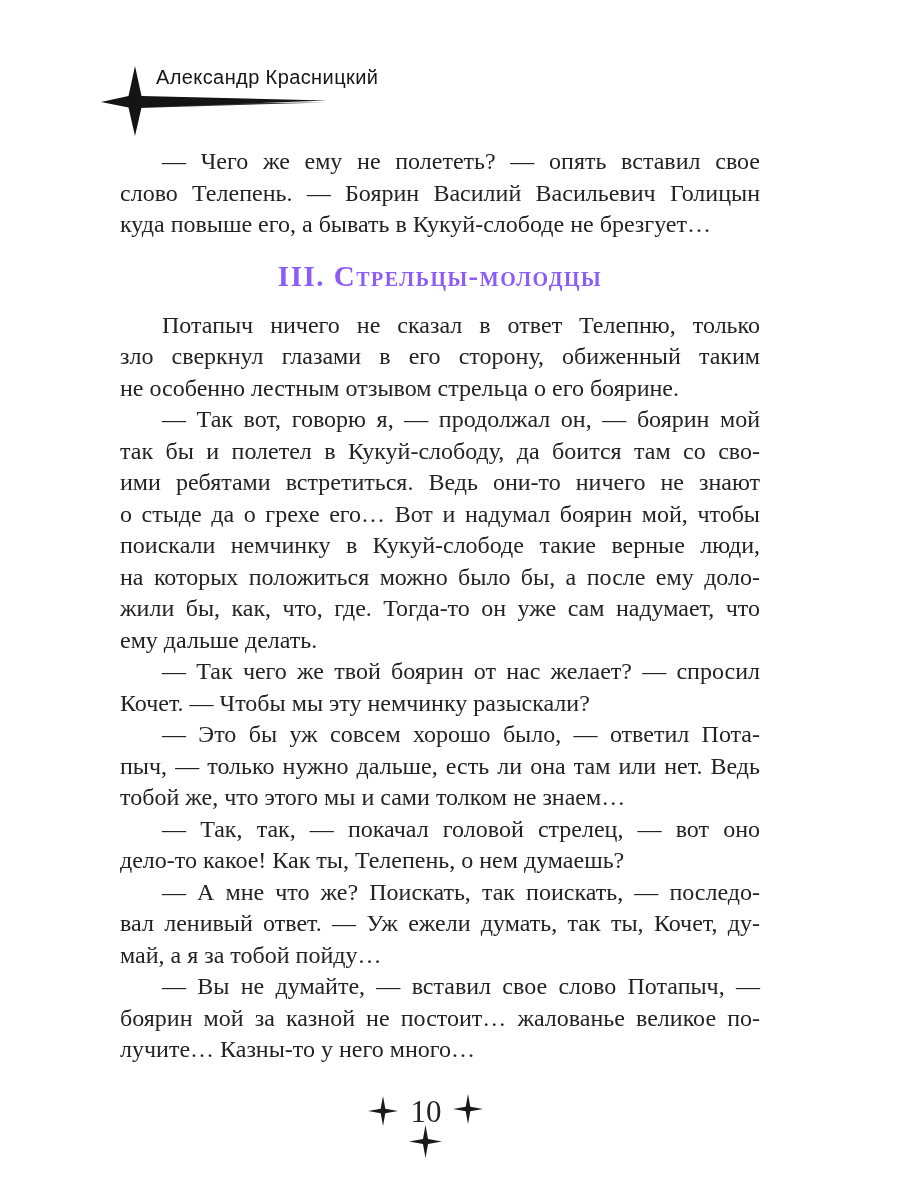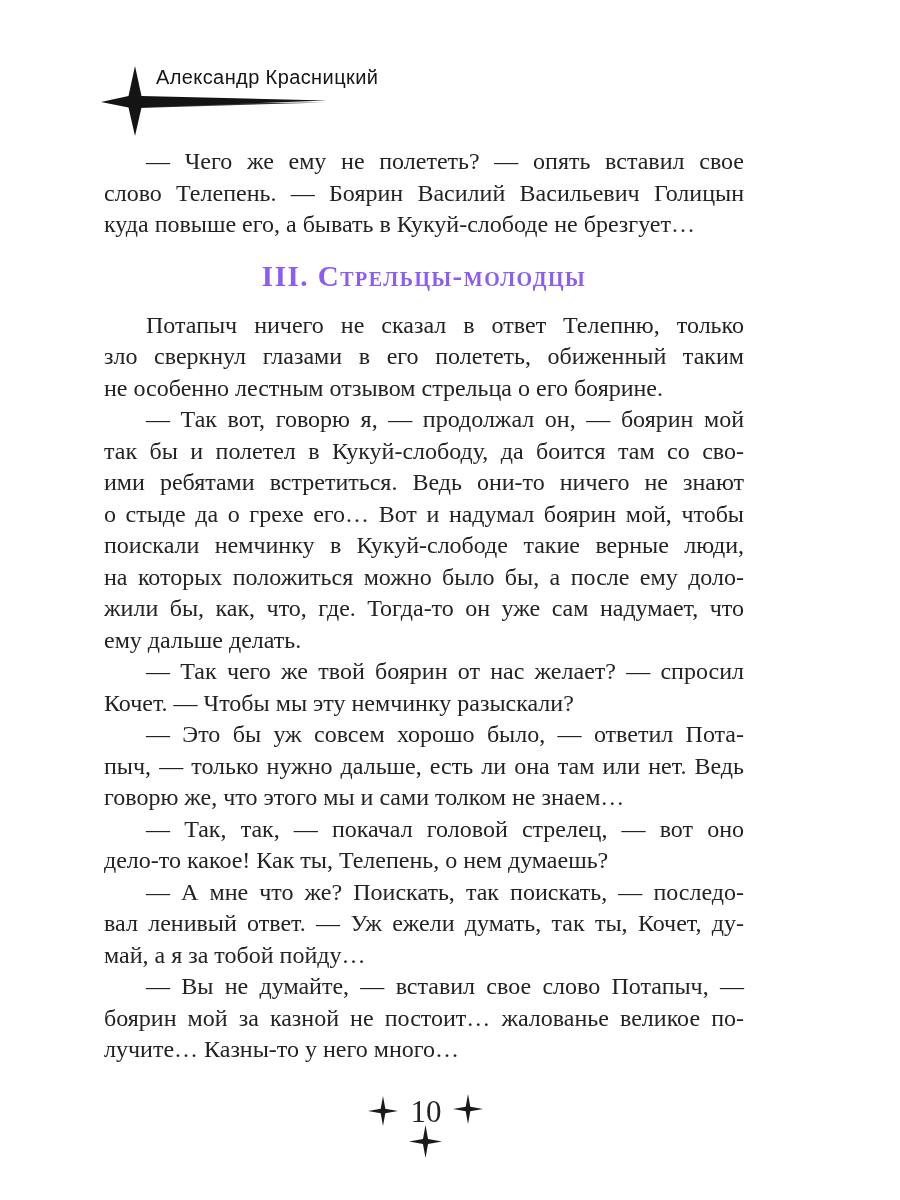--- a/index.html
+++ b/index.html
@@ -30,21 +30,21 @@
     font-family: "Liberation Sans", "DejaVu Sans", sans-serif;
     font-size: 20px;
     line-height: 22px;
     letter-spacing: 0.4px;
     color: #161616;
     white-space: nowrap;
   }
   
   .page-text {
     position: absolute;
-    left: 104px;
+    left: 120px;
     top: 146px;
     width: 640px;
     font-family: Liberation Serif, serif;
   }
   .para { margin: 0; padding: 0; }
   .line {
     font-size: 24px;
     line-height: 31.5px;
     color: #232323;
     text-align: justify;
@@ -99,21 +99,21 @@
     <div class="para">
       <div class="line first">— Чего же ему не полететь? — опять вставил свое</div>
       <div class="line">слово Телепень. — Боярин Василий Васильевич Голицын</div>
       <div class="line last">куда повыше его, а бывать в Кукуй-слободе не брезгует…</div>
     </div>
 
     <h2 class="chapter-heading">III. Стрельцы-молодцы</h2>
 
     <div class="para">
       <div class="line first">Потапыч ничего не сказал в ответ Телепню, только</div>
-      <div class="line">зло сверкнул глазами в его полететь, обиженный таким</div>
+      <div class="line">зло сверкнул глазами в его сторону, обиженный таким</div>
       <div class="line last">не особенно лестным отзывом стрельца о его боярине.</div>
     </div>
 
     <div class="para">
       <div class="line first">— Так вот, говорю я, — продолжал он, — боярин мой</div>
       <div class="line">так бы и полетел в Кукуй-слободу, да боится там со сво-</div>
       <div class="line">ими ребятами встретиться. Ведь они-то ничего не знают</div>
       <div class="line">о стыде да о грехе его… Вот и надумал боярин мой, чтобы</div>
       <div class="line">поискали немчинку в Кукуй-слободе такие верные люди,</div>
       <div class="line">на которых положиться можно было бы, а после ему доло-</div>
@@ -122,21 +122,21 @@
     </div>
 
     <div class="para">
       <div class="line first">— Так чего же твой боярин от нас желает? — спросил</div>
       <div class="line last">Кочет. — Чтобы мы эту немчинку разыскали?</div>
     </div>
 
     <div class="para">
       <div class="line first">— Это бы уж совсем хорошо было, — ответил Пота-</div>
       <div class="line">пыч, — только нужно дальше, есть ли она там или нет. Ведь</div>
-      <div class="line last">говорю же, что этого мы и сами толком не знаем…</div>
+      <div class="line last">тобой же, что этого мы и сами толком не знаем…</div>
     </div>
 
     <div class="para">
       <div class="line first">— Так, так, — покачал головой стрелец, — вот оно</div>
       <div class="line last">дело-то какое! Как ты, Телепень, о нем думаешь?</div>
     </div>
 
     <div class="para">
       <div class="line first">— А мне что же? Поискать, так поискать, — последо-</div>
       <div class="line">вал ленивый ответ. — Уж ежели думать, так ты, Кочет, ду-</div>

